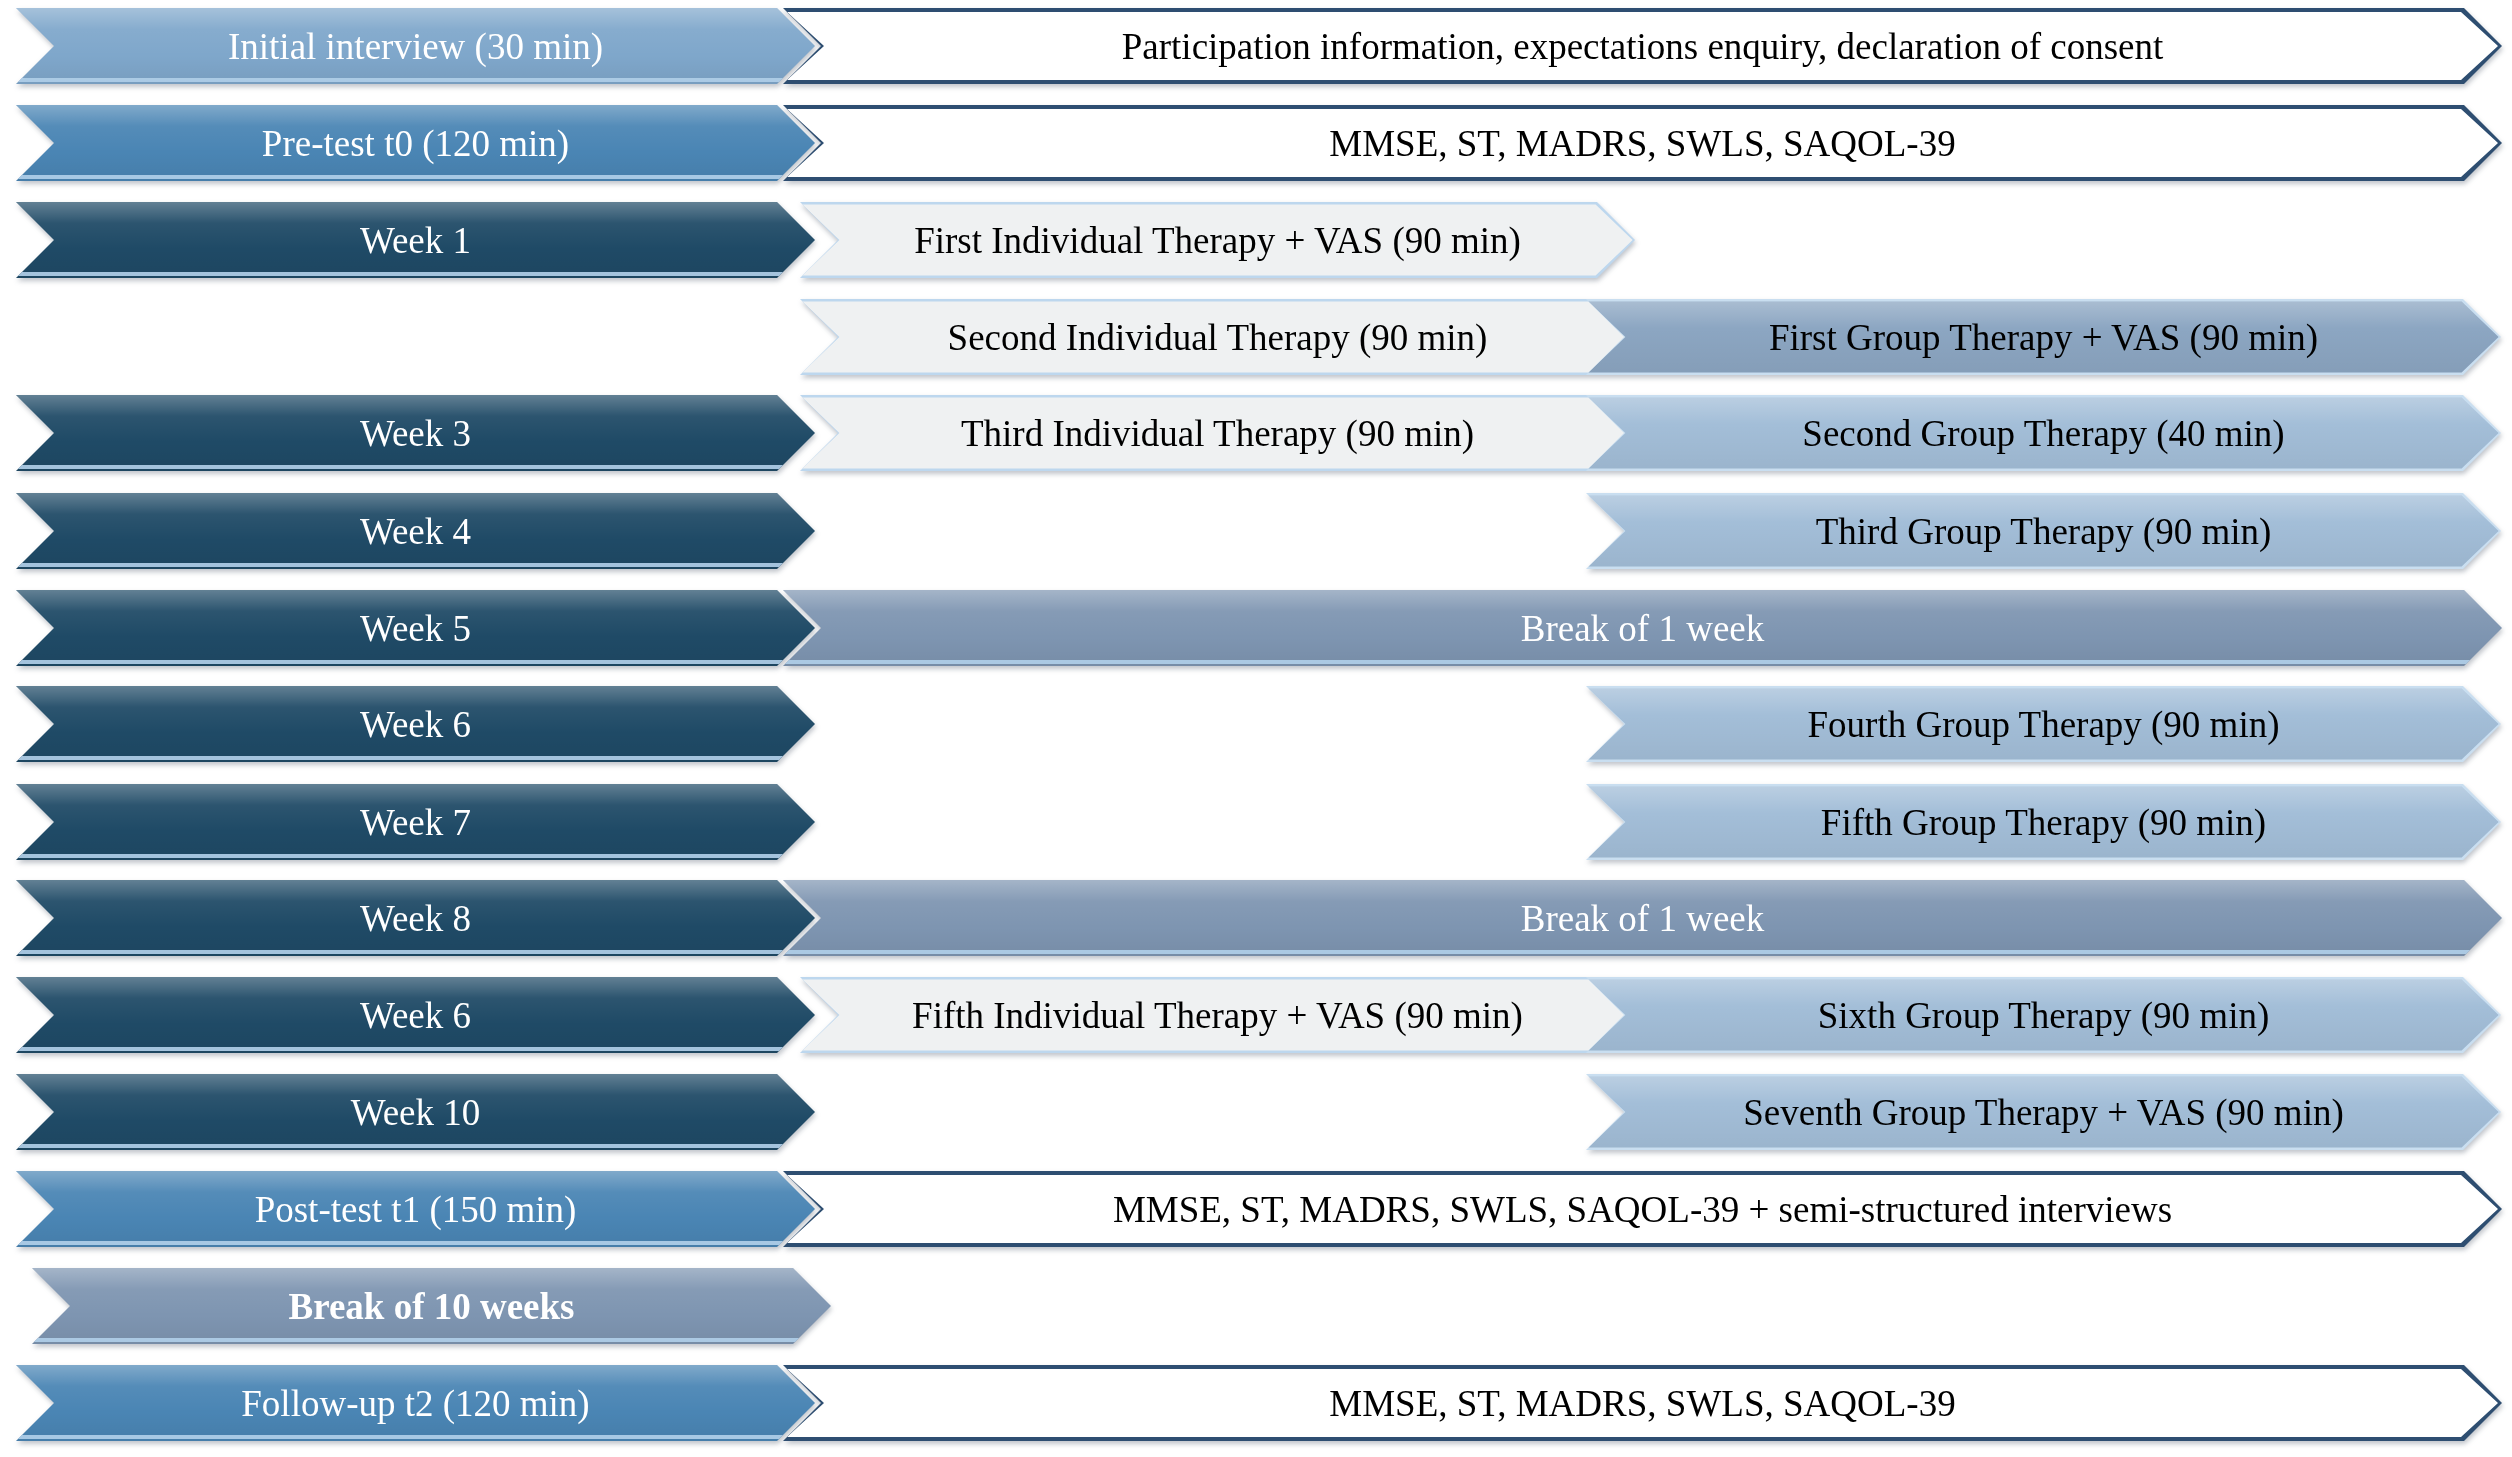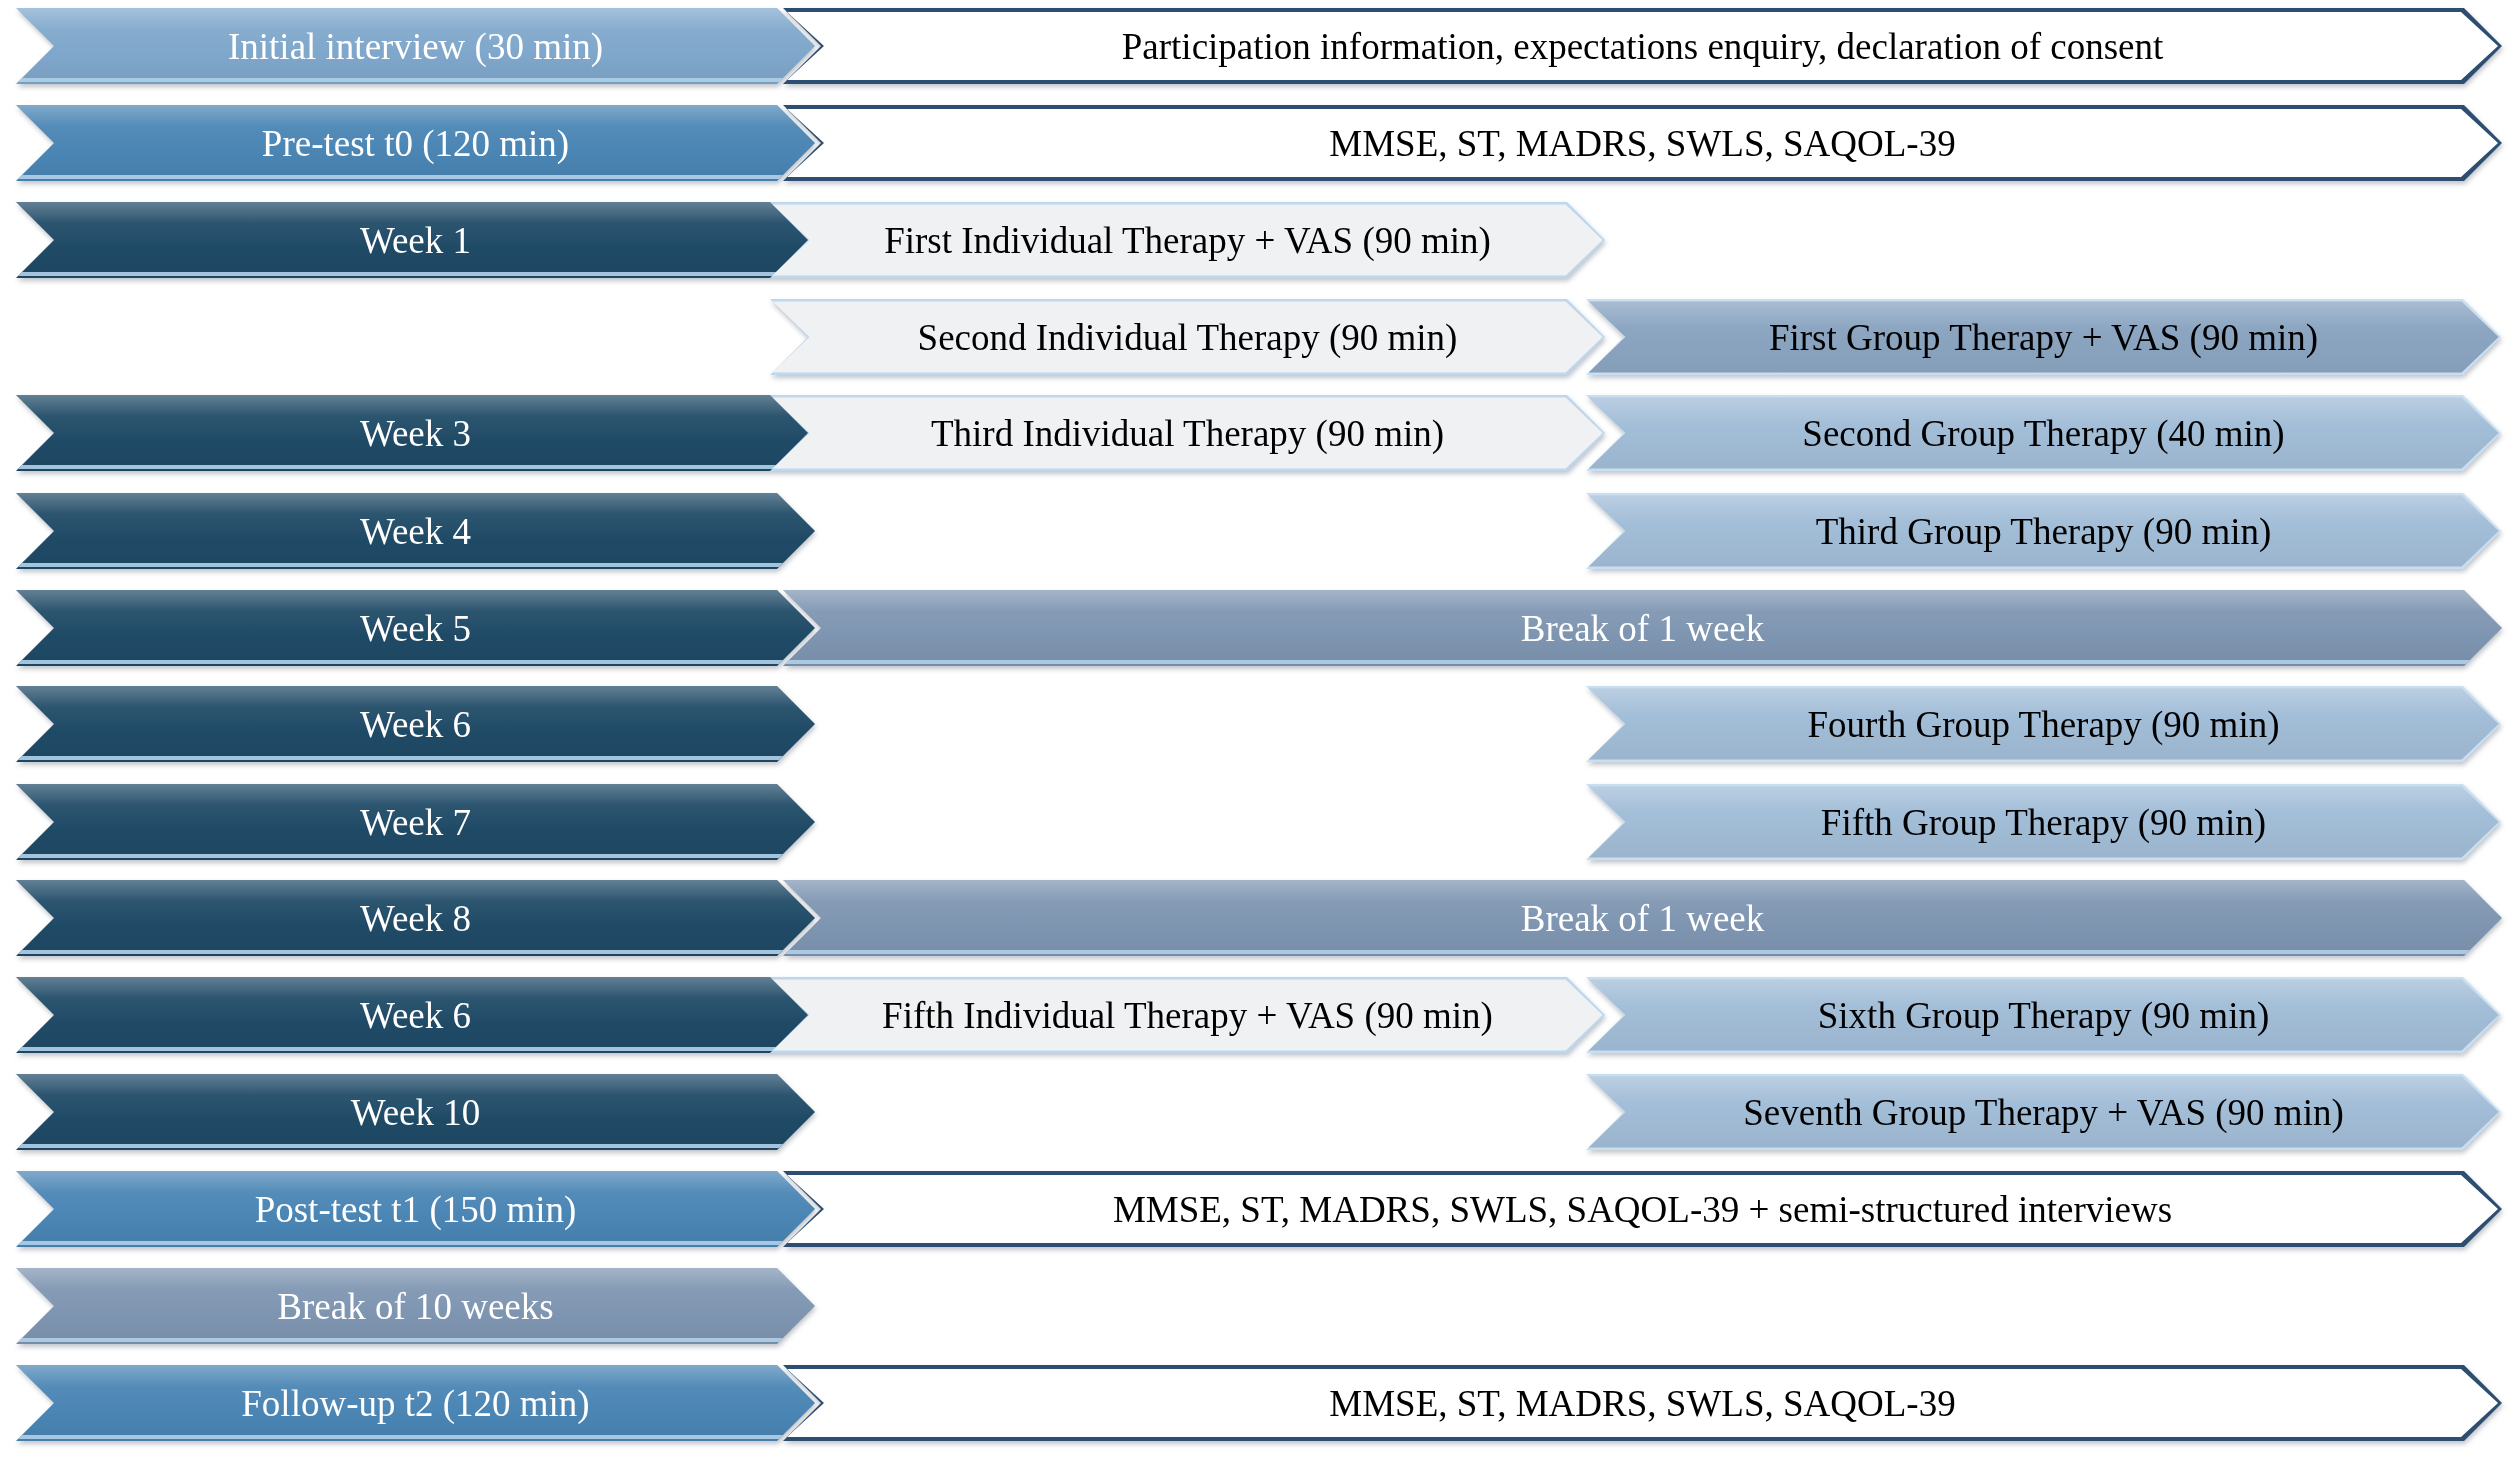--- a/index.html
+++ b/index.html
@@ -10,33 +10,33 @@
   .row{position:absolute;left:0;width:100%;height:96px;
        filter:drop-shadow(1.6px 3.2px 2.4px rgba(90,100,115,.38));}
   .arrow{
     position:absolute;top:0;height:76px;
     clip-path:polygon(0 0, calc(100% - 38px) 0, 100% 50%, calc(100% - 38px) 100%, 0 100%, 38px 50%);
   }
   
   .stage1{left:16px;width:799px;background:var(--stage-light);}
   .stage2{left:16px;width:799px;background:var(--stage-mid);}
   .week  {left:16px;width:799px;background:var(--week-navy);text-decoration:underline;}
-  .b14   {left:16px;width:799px;background:var(--break-fill);}
+  .b14   {left:32px;width:799px;background:var(--break-fill);font-weight:bold;}
   .brk   {left:783px;width:1719px;background:var(--break-fill);}
   .stage1::before,.stage2::before,.week::before,.b14::before,.brk::before{
     content:"";position:absolute;inset:0;
     background:linear-gradient(180deg,rgba(255,255,255,.30),rgba(255,255,255,.06) 28%,rgba(255,255,255,0) 62%,rgba(0,0,0,.06) 100%);
   }
   .stage1::after,.stage2::after,.week::after,.b14::after,.brk::after{
     content:"";position:absolute;left:0;right:0;bottom:1.6px;height:4px;
     background:rgba(176,206,232,.92);
   }
   
   .det{left:783px;width:1719px;background:var(--detail-border);}
-  .ind{left:770px;width:835px;background:var(--individual-border);text-decoration:underline;}
+  .ind{left:800px;width:835px;background:var(--individual-border);text-decoration:underline;}
   .grp{left:1586px;width:915px;background:var(--group-border);}
   .fill{
     position:absolute;inset:2.4px;
     clip-path:polygon(0 0, calc(100% - 37px) 0, 100% 50%, calc(100% - 37px) 100%, 0 100%, 37px 50%);
   }
   .det  .fill{inset:4px;background:var(--detail-fill);}
   .ind  .fill{background:var(--individual-fill);}
   .grp  .fill{background:var(--group-fill);}
   .grp-dark .fill{background:var(--group-dark-fill);}
   .grp .fill::before{

